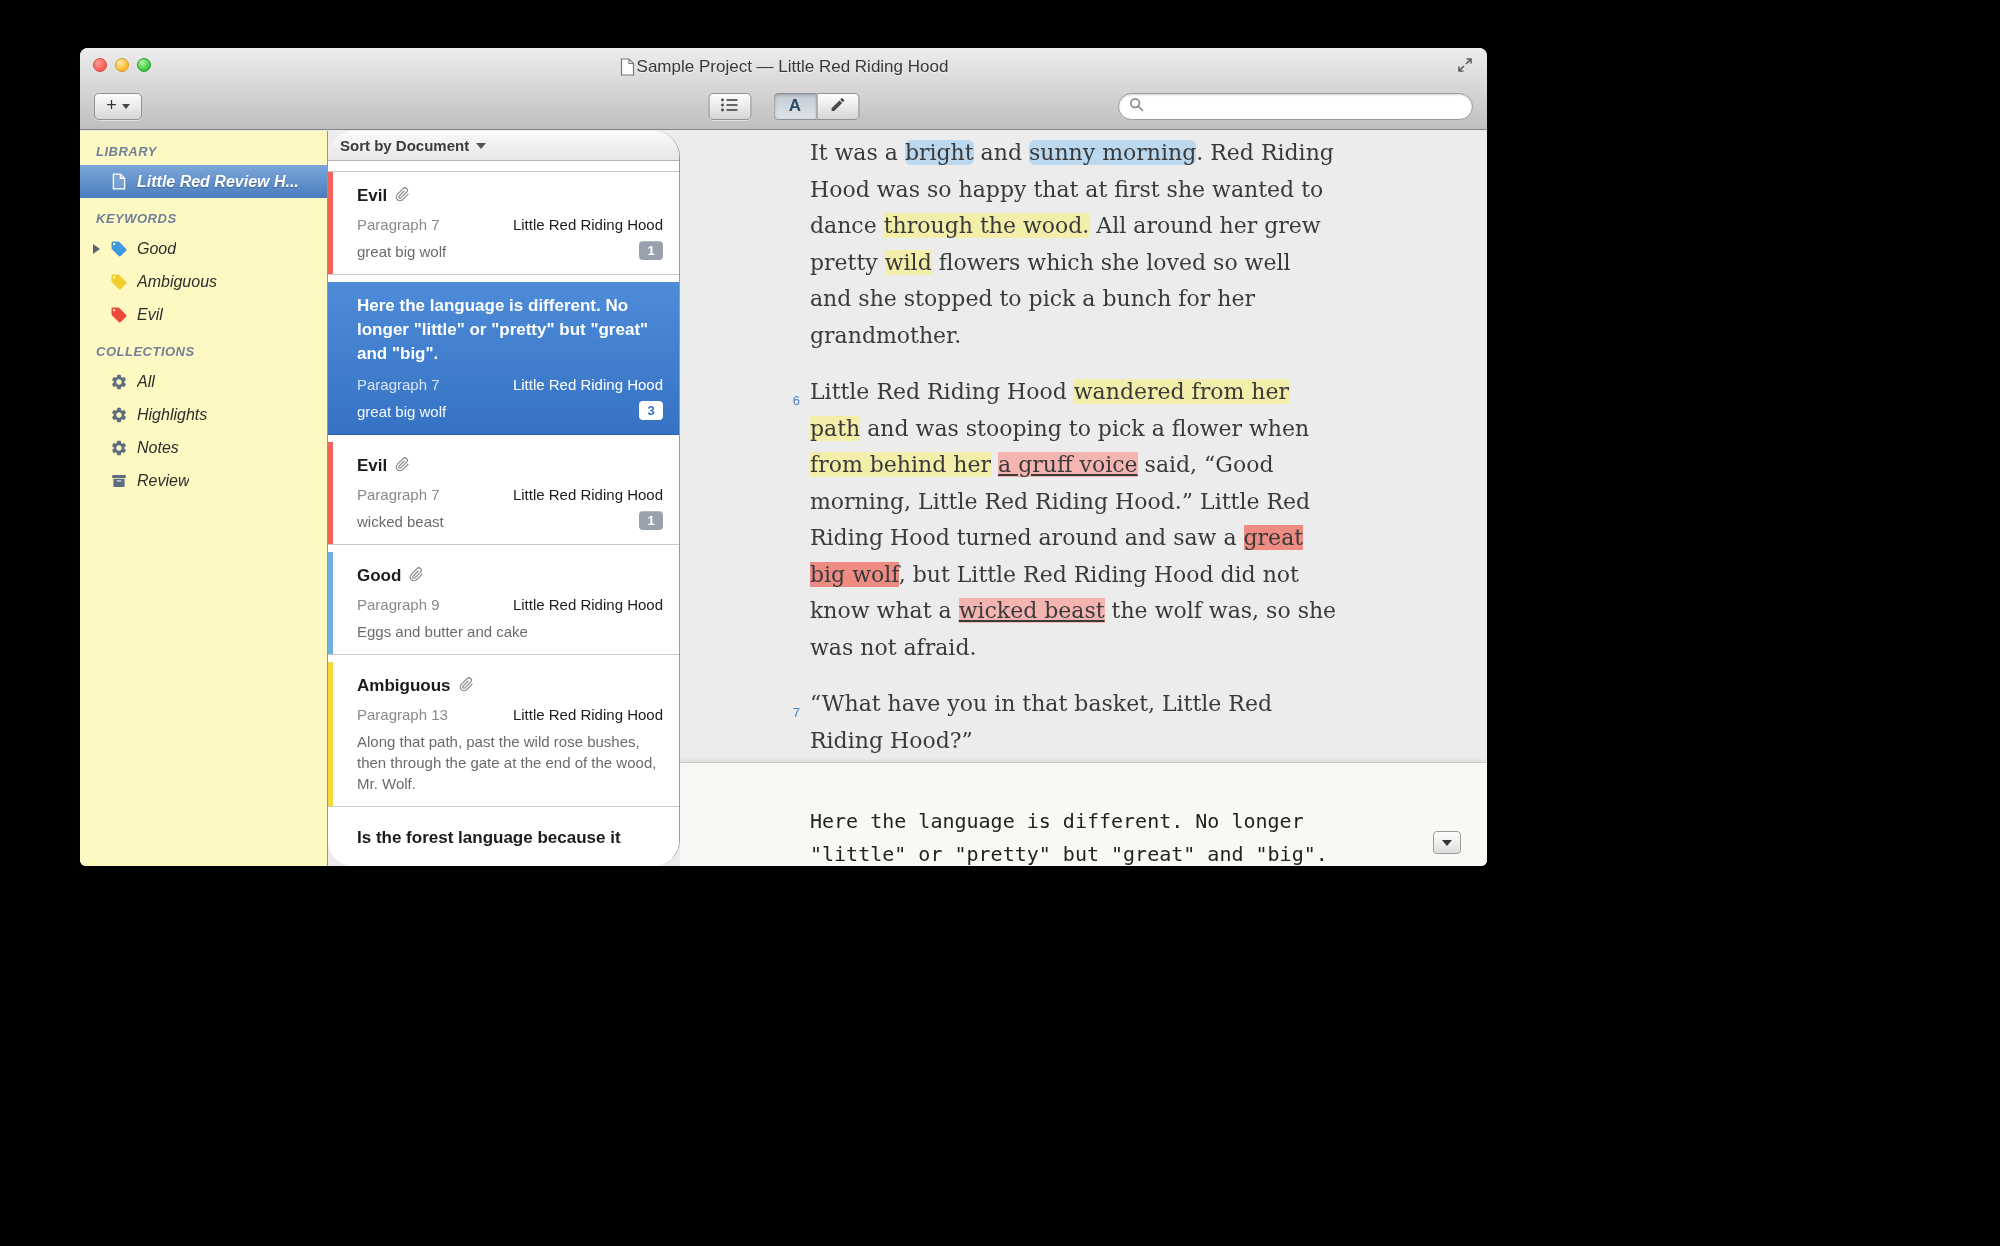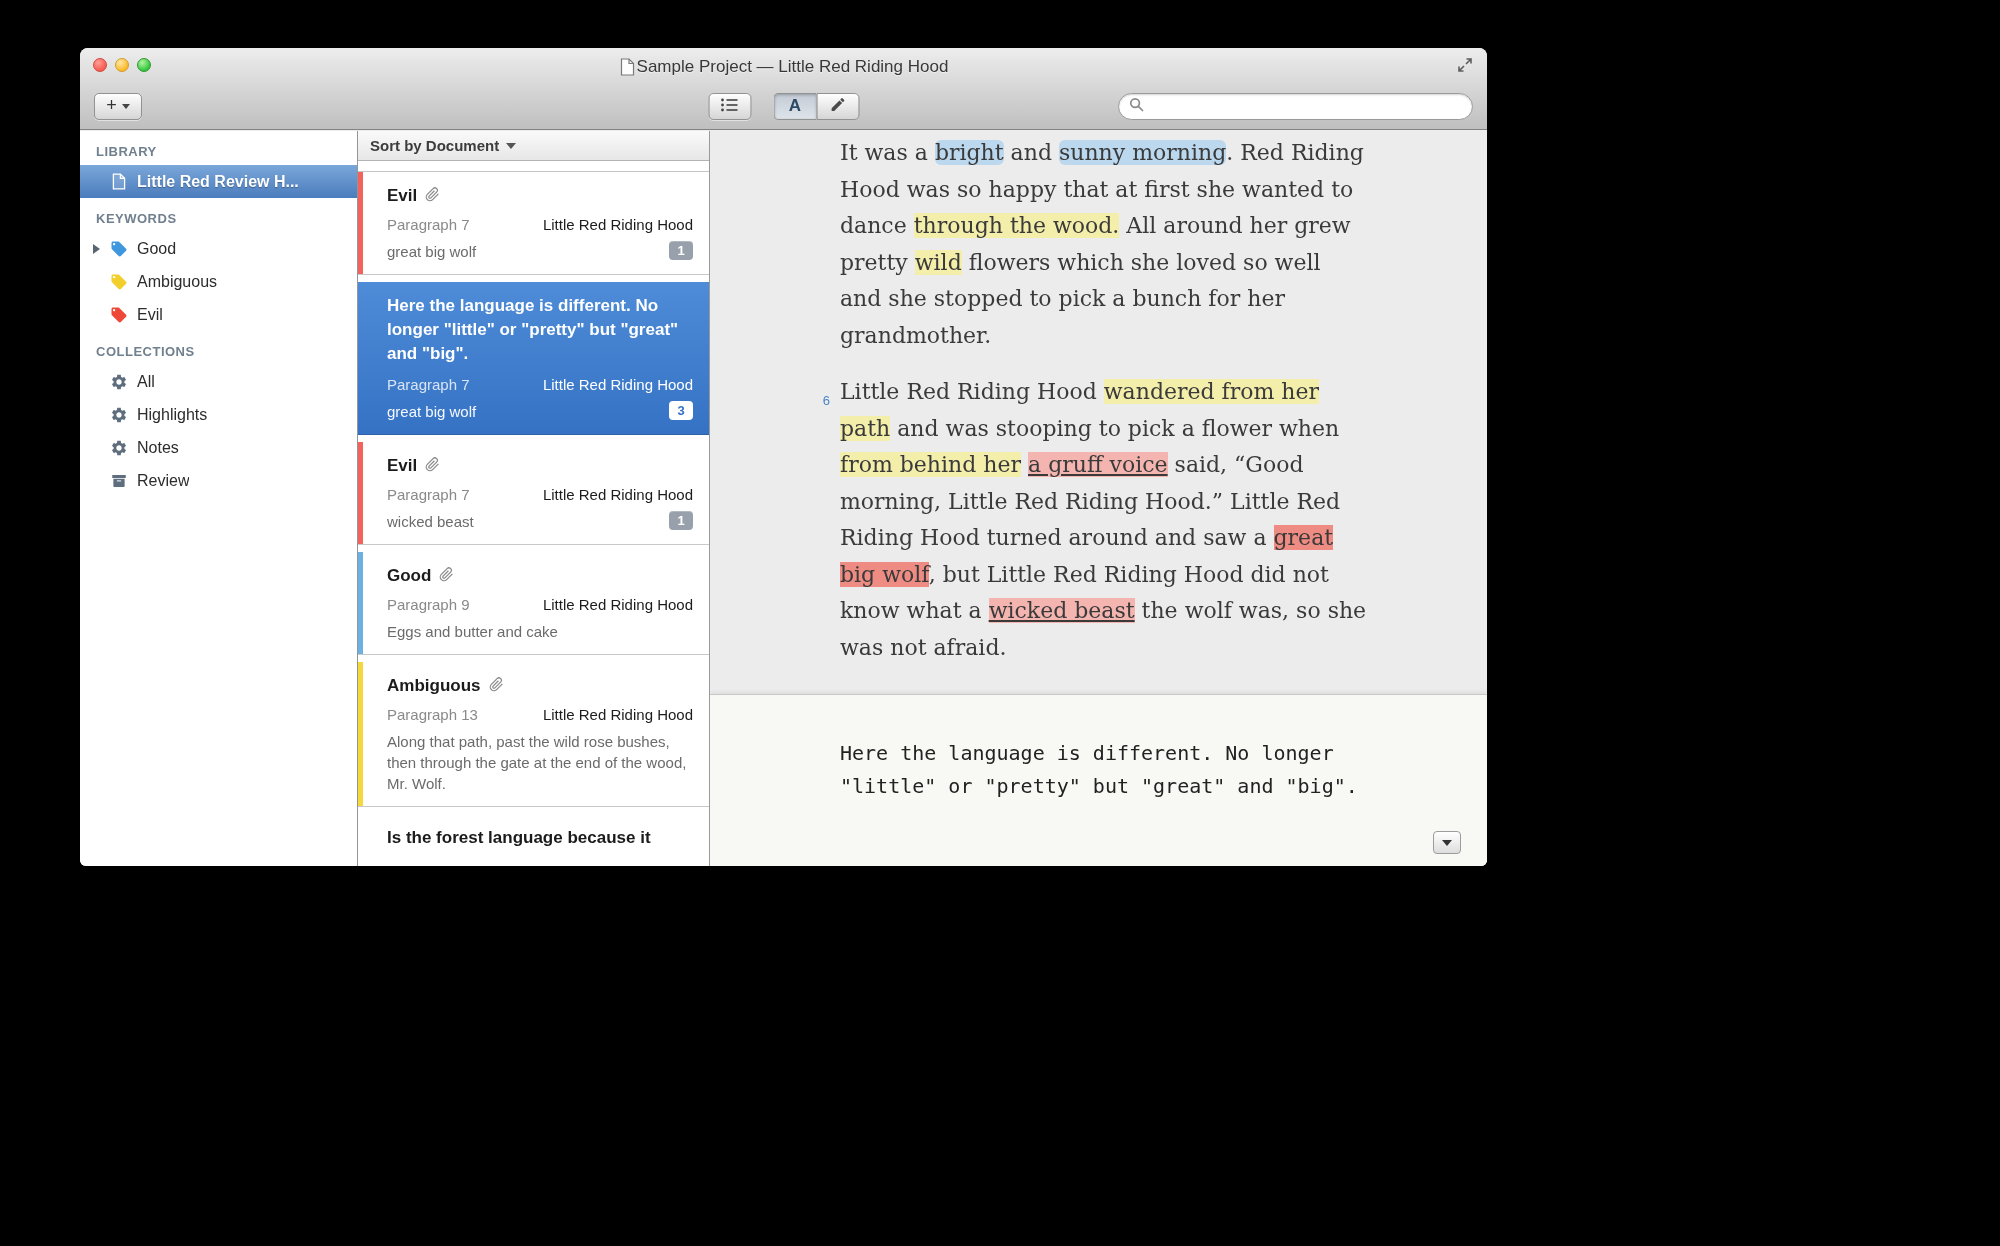--- a/index.html
+++ b/index.html
@@ -49,31 +49,31 @@
     margin-left:auto; width:355px; height:27px; border:1px solid #9a9a9a; border-radius:14px;
     background:#fff; box-shadow:inset 0 1px 2px rgba(0,0,0,.18);
     display:flex; align-items:center; padding:0 10px; gap:6px;
   }
   .search-field input { flex:1; border:none; outline:none; background:transparent; font-size:15px; color:#333; font-family:"Liberation Sans",sans-serif; }
 
   
   .content { position:absolute; top:83px; left:0; right:0; bottom:0; display:flex; }
 
   
-  .sidebar { width:278px; background:#ffffff; border-right:1px solid #8f969e; overflow:hidden; font-size:16px; color:#2c2c2c; }
+  .sidebar { width:248px; background:#fef9c3; border-right:1px solid #8f969e; overflow:hidden; font-size:16px; color:#2c2c2c;font-style:italic; }
   .section-header { padding:13px 0 6px 16px; font-size:13px; font-weight:bold; color:#71808f; letter-spacing:.5px; text-shadow:0 1px 0 rgba(255,255,255,.6); }
   .side-row { height:33px; display:flex; align-items:center; padding-left:30px; cursor:pointer; position:relative; }
   .side-row .lbl { margin-left:9px; white-space:nowrap; overflow:hidden; }
   .side-row.selected { background:linear-gradient(#7ba7da,#4a7cbc); color:#fff; font-weight:bold; text-shadow:0 1px 1px rgba(0,0,0,.3); }
   .disclosure { position:absolute; left:13px; width:0; height:0; border-top:5px solid transparent; border-bottom:5px solid transparent; border-left:7px solid #5a6572; }
   .tag-icon svg { display:block; }
   .icon16 { width:18px; height:18px; display:inline-flex; align-items:center; justify-content:center; }
 
   
-  .middle { width:352px; background:#fff; border-right:1px solid #9a9a9a; display:flex; flex-direction:column; overflow:hidden; }
+  .middle { width:352px; background:#fff; border-right:1px solid #9a9a9a; display:flex; flex-direction:column; overflow:hidden;border-radius:26px; }
   .sort-header { height:30px; flex:0 0 30px; background:linear-gradient(#fafafa,#e7e7e7); border-bottom:1px solid #b3b3b3; display:flex; align-items:center; gap:7px; padding-left:12px; font-size:15px; font-weight:bold; color:#3c3c3c; cursor:pointer; }
   .sort-caret { width:0; height:0; border-left:5px solid transparent; border-right:5px solid transparent; border-top:6px solid #555; }
   .cards { flex:1; overflow:hidden; background:#fff; }
   .remnant { height:11px; background:#fff; border-bottom:1px solid #c6c6c6; }
   .card { position:relative; background:#fff; border-bottom:1px solid #c9c9c9; margin-bottom:7px; padding:12px 16px 12px 29px; cursor:pointer; }
   .card .stripe { position:absolute; left:0; top:0; bottom:0; width:5px; }
   .card-title-row { display:flex; align-items:center; gap:8px; margin-bottom:8px; }
   .card-title { font-size:17px; font-weight:bold; color:#1b1b1b; line-height:24px; }
   .card-meta { display:flex; justify-content:space-between; margin-bottom:8px; font-size:15px; }
   .card-para { color:#8a8a8a; }
@@ -92,21 +92,21 @@
   .docpane { flex:1; position:relative; background:#ececec; overflow:hidden; }
   .doc-scroll { padding:4px 120px 0 130px; }
   .paragraph { position:relative; width:527px; font-family:"DejaVu Serif", serif; font-size:22px; line-height:36.5px; color:#3a3a3a; margin-bottom:20px; }
   .pnum { position:absolute; left:-38px; top:9px; width:28px; text-align:right; font-family:"Liberation Sans",sans-serif; font-size:13px; color:var(--c-paragraph_number,#4a86c6); }
   .hl-blue   { background:var(--c-hl_blue,#bcd8ee);border-radius:6px; }
   .hl-yellow { background:var(--c-hl_yellow,#f4eeab); }
   .hl-pink   { background:var(--c-hl_pink,#f4b5b0);text-decoration:underline; }
   .hl-red    { background:var(--c-hl_red,#ee8b82); }
 
   
-  .note-panel { position:absolute; left:0; right:0; bottom:0; height:172px; background:#f8f8f5; border-top:1px solid #c9c9c7; box-shadow:0 -2px 4px rgba(0,0,0,.06); }
+  .note-panel { position:absolute; left:0; right:0; bottom:0; height:104px; background:#f8f8f5; border-top:1px solid #c9c9c7; box-shadow:0 -2px 4px rgba(0,0,0,.06); }
   .note-text { padding:42px 40px 0 130px; font-family:"DejaVu Sans Mono", monospace; font-size:20px; line-height:33px; color:#222; cursor:text; }
   .panel-toggle { position:absolute; right:26px; bottom:12px; width:28px; height:23px; border:1px solid #9c9c9c; border-radius:4px; background:linear-gradient(#fff,#ddd); display:flex; align-items:center; justify-content:center; cursor:pointer; }
   .panel-toggle .tri { width:0; height:0; border-left:5px solid transparent; border-right:5px solid transparent; border-top:6px solid #333; }
 </style>
 </head>
 <body>
 
 <div class="screen">
   <div class="window">
 

